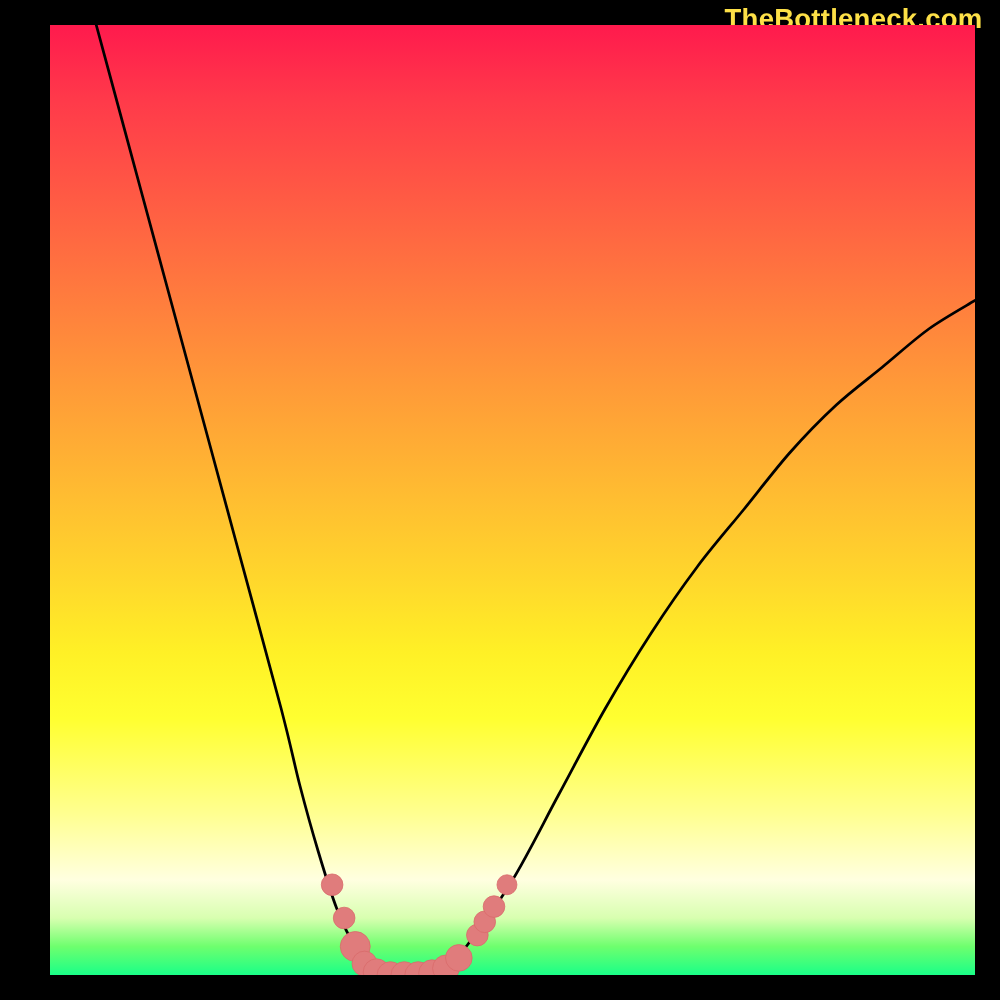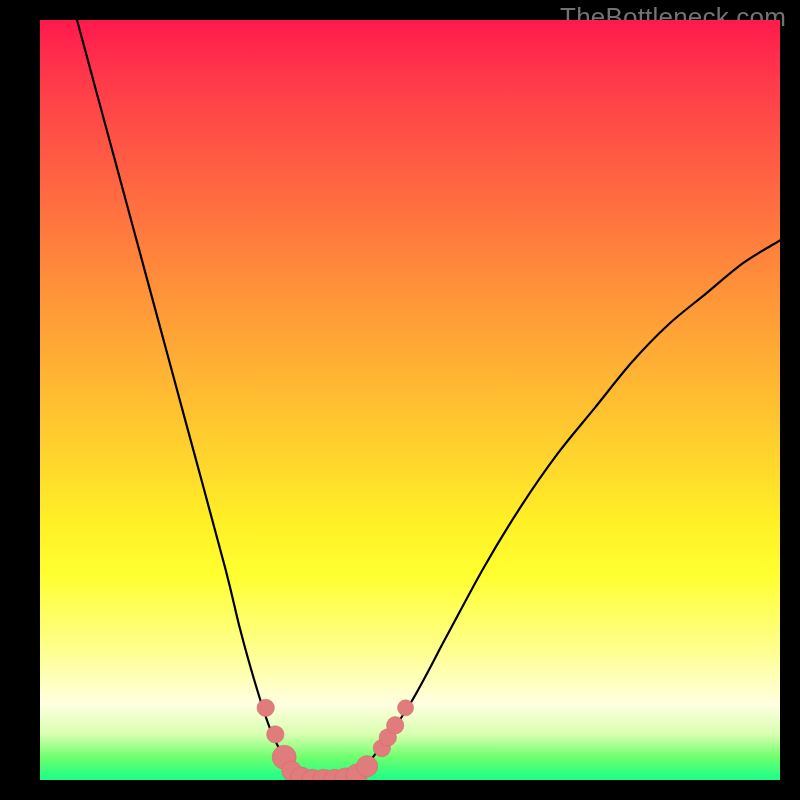--- a/index.html
+++ b/index.html
@@ -41,23 +41,23 @@
       #ffffe0 90%,
       #d8ffb0 94%,
       #6eff6e 97%,
       #1aff88 100%
     );
   }
   .watermark {
     position: absolute;
     top: 2px;
     right: 14px;
-    color: #737373;
-    font-size: 26px;
-    font-weight: 400;
+    color: #fde047;
+    font-size: 22px;
+    font-weight: 700;
     letter-spacing: 0.2px;
     user-select: none;
   }
   svg.curves {
     position: absolute;
     left: 0;
     top: 0;
     width: 740px;
     height: 760px;
   }

